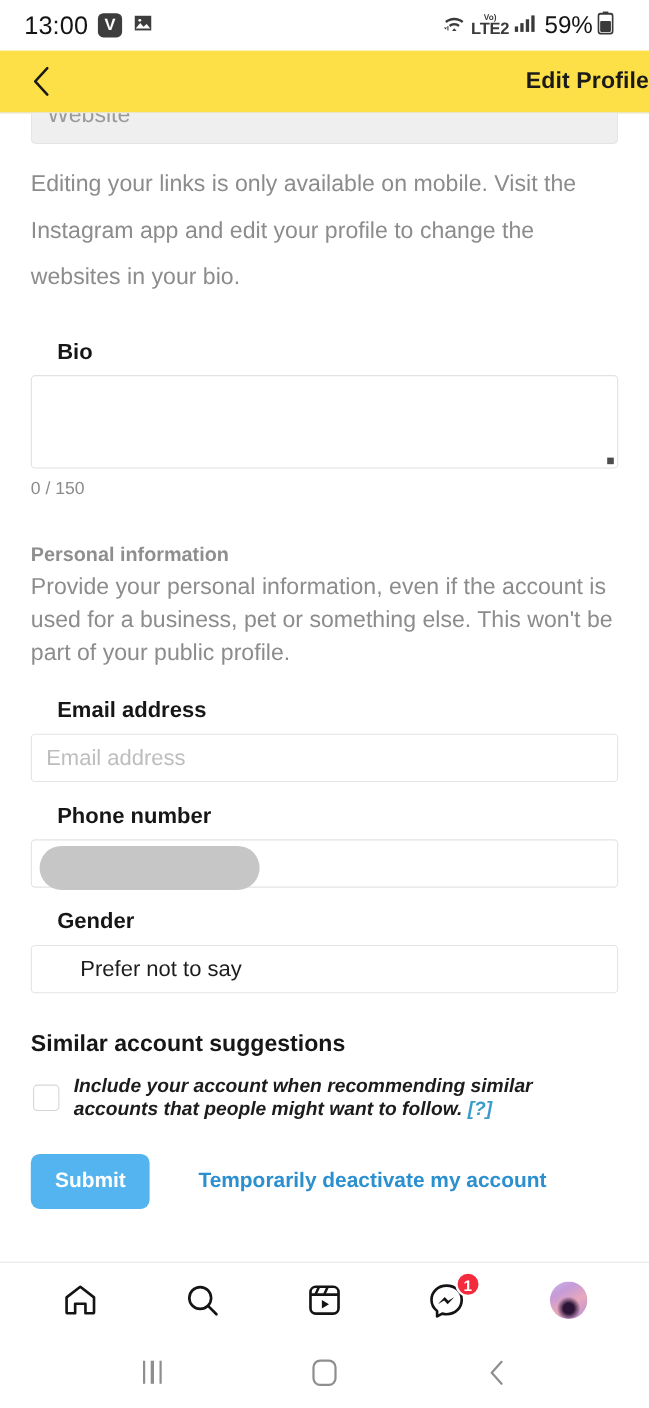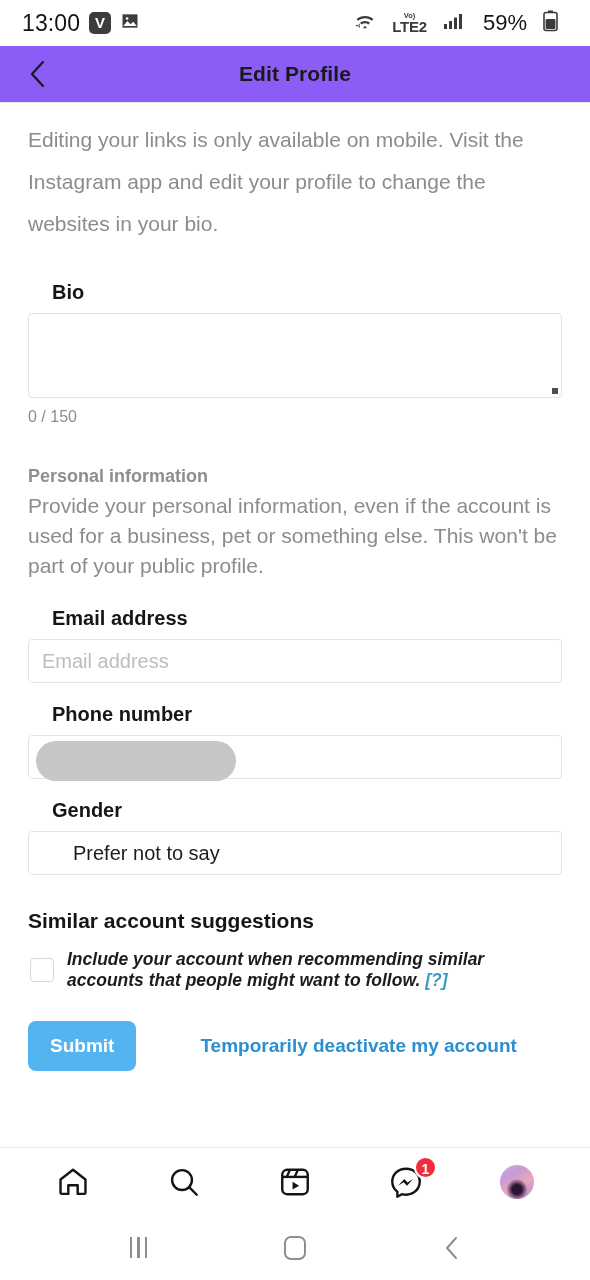--- a/index.html
+++ b/index.html
@@ -17,31 +17,31 @@
     justify-content: space-between; padding: 0 32px 0 22px;
     color: #1a1a1a;
   }
   .sb-left { display: flex; align-items: center; gap: 9px; }
   .sb-time { font-size: 23px; letter-spacing: .1px; color: #141414; }
   .v-badge {
     width: 22px; height: 22px; border-radius: 5px; background: #3d3d3d;
     color: #fff; font-size: 15px; font-weight: bold; line-height: 22px;
     text-align: center;
   }
-  .sb-right { display: flex; align-items: center; gap: 16px; color: #3a3a3a; }
+  .sb-right { display: flex; align-items: center; gap: 4px; color: #3a3a3a; }
   .volte { display: flex; flex-direction: column; align-items: center; line-height: 1; }
   .volte .t { font-size: 7.5px; font-weight: bold; }
   .volte .b { font-size: 15px; font-weight: bold; letter-spacing: -.2px; }
   .sb-batt { font-size: 22px; color: #141414; margin-left: 2px; }
 
   
   .header {
     position: relative; height: 57px;
-    display: flex; align-items: center; justify-content: center;
-    border-bottom: 1px solid #e6e6e6; background: #8b5cf6;
+    display: flex; align-items: center; justify-content: flex-end;
+    border-bottom: 1px solid #e6e6e6; background: #fde047;
   }
   .back-btn {
     position: absolute; left: 18px; top: 50%; transform: translateY(-50%);
     width: 40px; height: 40px; display: flex; align-items: center; justify-content: center;
   }
   .page-title { font-size: 21px; font-weight: bold; color: #1a1a1a; letter-spacing: .1px; }
 
   
   .content { padding: 0 28px; position: relative; }
 
@@ -109,21 +109,21 @@
   .checkbox {
     flex: 0 0 auto; width: 24px; height: 24px; border: 1px solid #d6d6d6;
     border-radius: 4px; background: #fff;
   }
   .checkbox-label {
     font-size: 17.5px; font-weight: bold; line-height: 21px; color: #1c1c1c;
   }
   .help-link { color: #3a9cc9; font-weight: bold; }
 
   .action-row {
-    margin-top: 30px; display: flex; align-items: center; gap: 64px;
+    margin-top: 30px; display: flex; align-items: center; gap: 44px;
   }
   .submit-btn {
     background: #54b4f0; color: #fff; font-size: 19px; font-weight: bold;
     border: none; border-radius: 8px; padding: 14px 22px; cursor: pointer;
   }
   .deactivate-link {
     color: #2b8fd0; font-size: 19px; font-weight: bold; text-decoration: none;
   }
 
   
@@ -211,20 +211,23 @@
     <div class="back-btn">
       <svg width="22" height="30" viewBox="0 0 22 30" fill="none">
         <path d="M16 3L5 15l11 12" stroke="#1a1a1a" stroke-width="2.3" stroke-linecap="round" stroke-linejoin="round"></path>
       </svg>
     </div>
     <div class="page-title">Edit Profile</div>
   </div>
 
   <div class="content">
 
+    <div class="website-field">
+      <span>Website</span>
+    </div>
 
     <div class="helper-text">Editing your links is only available on mobile. Visit the Instagram app and edit your profile to change the websites in your bio.</div>
 
     <div class="field-label bio-label">Bio</div>
     <div class="bio-box">
       <span class="resize-grip"></span>
     </div>
     <div class="char-count">0 / 150</div>
 
     <div class="personal-block">

